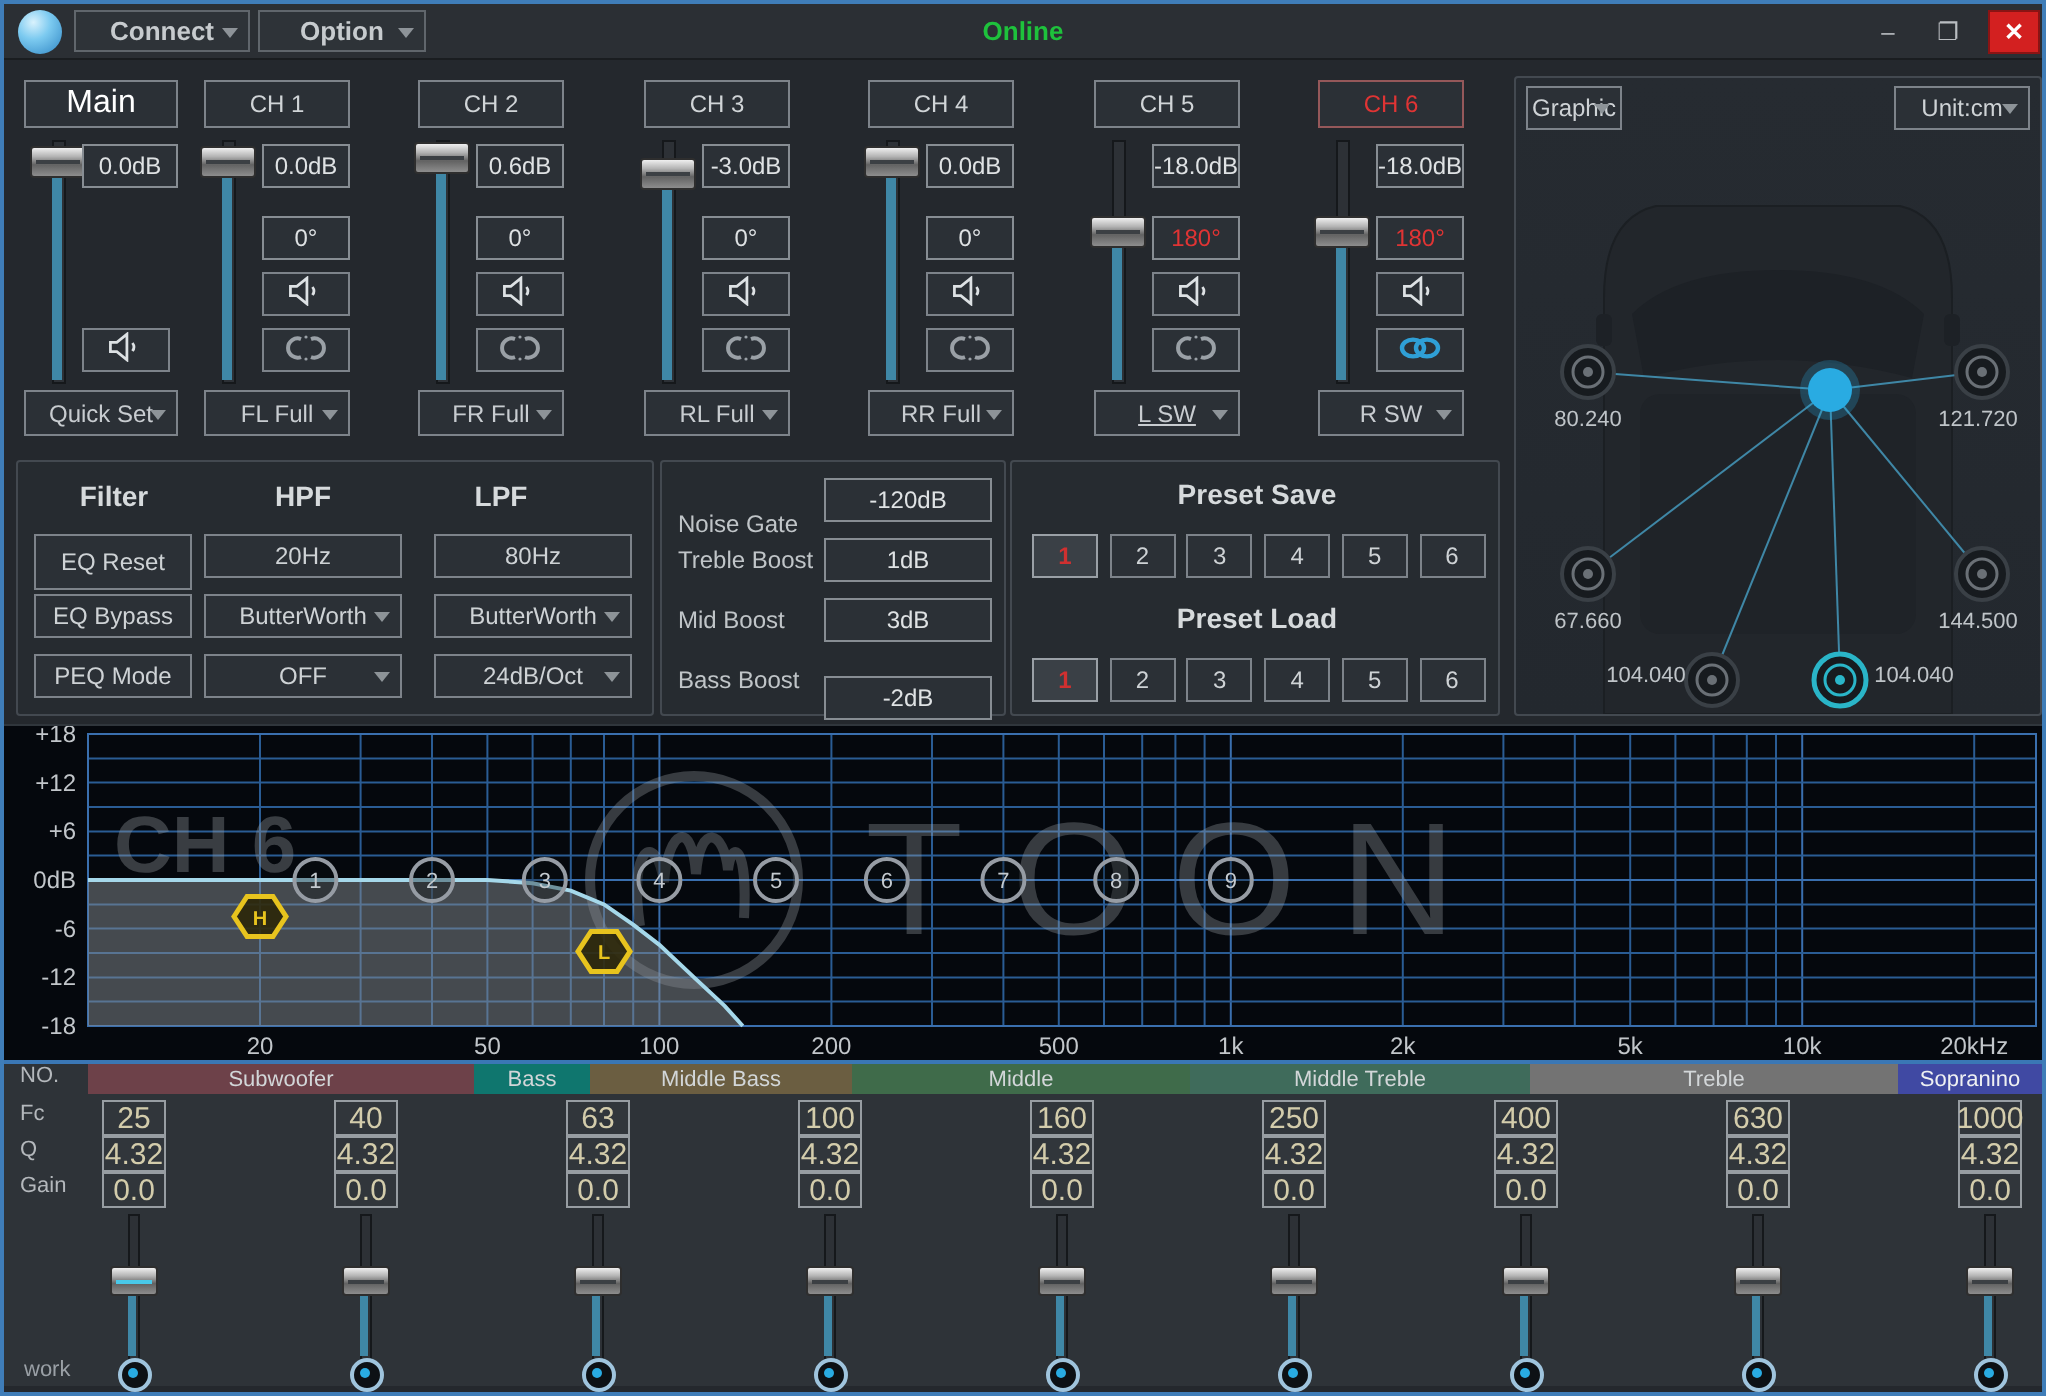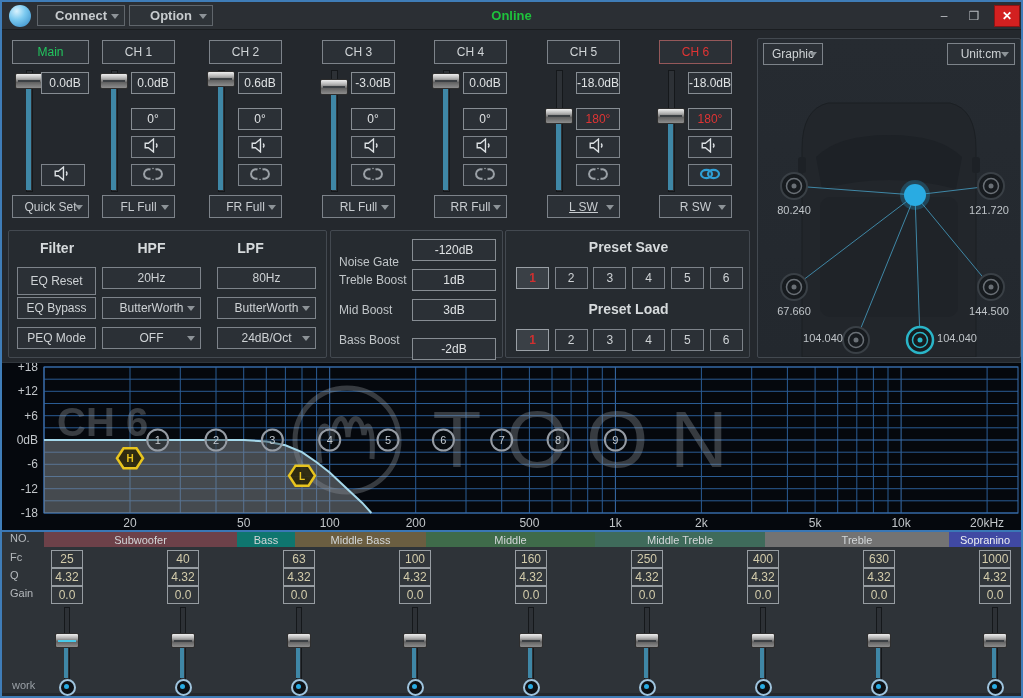--- a/index.html
+++ b/index.html
@@ -21,21 +21,21 @@
   .hdr{position:absolute;color:#d6dadc;font-size:14px;font-weight:bold;text-align:center;}
   .lbl{position:absolute;color:#c0c5c8;font-size:12px;}
   
   .trk{position:absolute;width:5px;background:#2d3136;border:1px solid #15181b;}
   .trk-fill{position:absolute;width:5px;background:#3f87a6;}
   .handle{position:absolute;width:26px;height:14px;background:linear-gradient(180deg,#efefef 0%,#b5b5b5 30%,#626262 60%,#8d8d8d 100%);border:1px solid #2e2e2e;border-radius:2px;}
   .handle .groove{position:absolute;left:2px;right:2px;top:6px;height:2px;background:#3c4044;}
   .groove.cyan{background:#49c8e8;}
   
   .bandhdr{position:absolute;top:0;height:15px;font-size:11px;color:#d2d6d8;display:flex;align-items:center;justify-content:center;}
-  .cellbox{position:absolute;width:30px;height:16px;background:#31363b;border:1px solid #979da2;color:#d3ccab;font-size:12px;display:flex;align-items:center;justify-content:center;}
+  .cellbox{position:absolute;width:30px;height:16px;background:#31363b;border:1px solid #979da2;color:#d3ccab;font-size:15px;display:flex;align-items:center;justify-content:center;}
   .dotbtn{position:absolute;width:13px;height:13px;border-radius:50%;background:#0d1115;border:2px solid #9fc4dd;}
   .dotbtn i{position:absolute;left:3px;top:3px;width:5px;height:5px;border-radius:50%;background:#29abe2;}
   .carlabel{position:absolute;color:#bfc4c8;font-size:11px;width:60px;text-align:center;}
 </style>
 </head>
 <body>
 
 <div id="window">
 
   <div class="abs" id="titlebar">
@@ -49,21 +49,21 @@
       <span class="dd-arrow"></span>
     </div>
     <div class="abs" id="online" style="left:0;top:6px;width:1019px;text-align:center;">Online</div>
     <div class="abs winctl" style="left:930px;top:4px;width:24px;height:20px;">–</div>
     <div class="abs winctl" style="left:960px;top:4px;width:24px;height:20px;">❐</div>
     <div class="abs winctl" id="close-btn" style="left:992px;top:3px;width:26px;height:22px;">✕</div>
   </div>
 
   <div id="channels">
       <div class="btn" style="left: 10px; top: 38px; width: 77px; height: 24px;">
-        <div style="color: #22c55e; font-size: 12px;">Main</div>
+        <div style="color: #ffffff; font-size: 16px;">Main</div>
       </div>
       <div class="trk" style="left: 24px; top: 68px; height: 120px;"></div>
       <div class="trk-fill" style="left: 24px; top: 81px; height: 107px;"></div>
       <div class="handle" style="left: 13px; top: 71px;">
         <div class="groove"></div>
       </div>
       <div class="vbox" style="left: 39px; top: 70px; width: 48px; height: 22px;">0.0dB</div>
       <div class="btn" style="left: 39px; top: 162px; width: 44px; height: 22px;">
         <span><svg width="22" height="15" viewBox="0 0 24 16">
             <path d="M3.5 5.5 h3.5 l5.5 -4.5 v14 l-5.5 -4.5 h-3.5 z" fill="none" stroke="#dde1e4" stroke-width="1.5"></path>
@@ -287,21 +287,21 @@
         <div class="btn" style="left: 10px; top: 98px; width: 33px; height: 22px; background: rgb(58, 64, 70); border-color: rgb(154, 160, 166); color: rgb(208, 48, 48); font-weight: bold;">1</div>
         <div class="btn" style="left: 48.7px; top: 98px; width: 33px; height: 22px;">2</div>
         <div class="btn" style="left: 87.4px; top: 98px; width: 33px; height: 22px;">3</div>
         <div class="btn" style="left: 126.1px; top: 98px; width: 33px; height: 22px;">4</div>
         <div class="btn" style="left: 164.8px; top: 98px; width: 33px; height: 22px;">5</div>
         <div class="btn" style="left: 203.5px; top: 98px; width: 33px; height: 22px;">6</div>
       </div>
   </div>
 
   <div class="panel" style="left:755px;top:36px;width:264px;height:320px;background:linear-gradient(180deg,#262b31 0%,#23282e 100%);">
-    <div class="btn" style="left:5px;top:4px;width:60px;height:22px;">
+    <div class="btn" style="left:5px;top:4px;width:48px;height:22px;">
       <span>Graphic</span>
       <span class="dd-arrow"></span>
     </div>
     <div class="btn" style="left:189px;top:4px;width:68px;height:22px;">
       <span>Unit:cm</span>
       <span class="dd-arrow"></span>
     </div>
     <div id="car-svg-holder" class="abs" style="left:0;top:0;width:262px;height:318px;"><svg width="262" height="318" viewBox="0 0 262 318">
           <path d="M44 110 Q44 70 70 64 L192 64 Q218 70 218 110 L218 318 L44 318 Z" fill="#22262b" stroke="#1b1f23"></path>
           <path d="M58 118 Q80 96 131 96 Q182 96 204 118 L198 150 Q131 132 64 150 Z" fill="#1d2126"></path>

